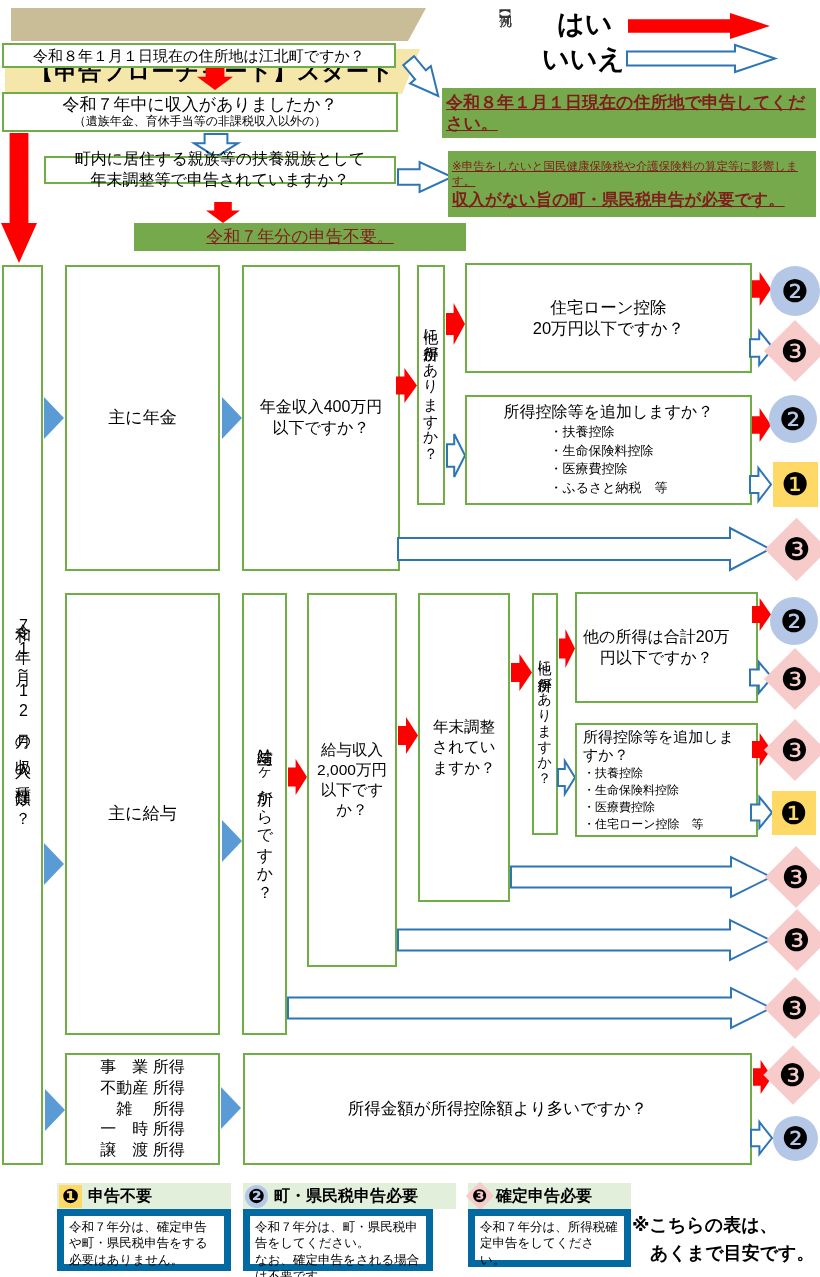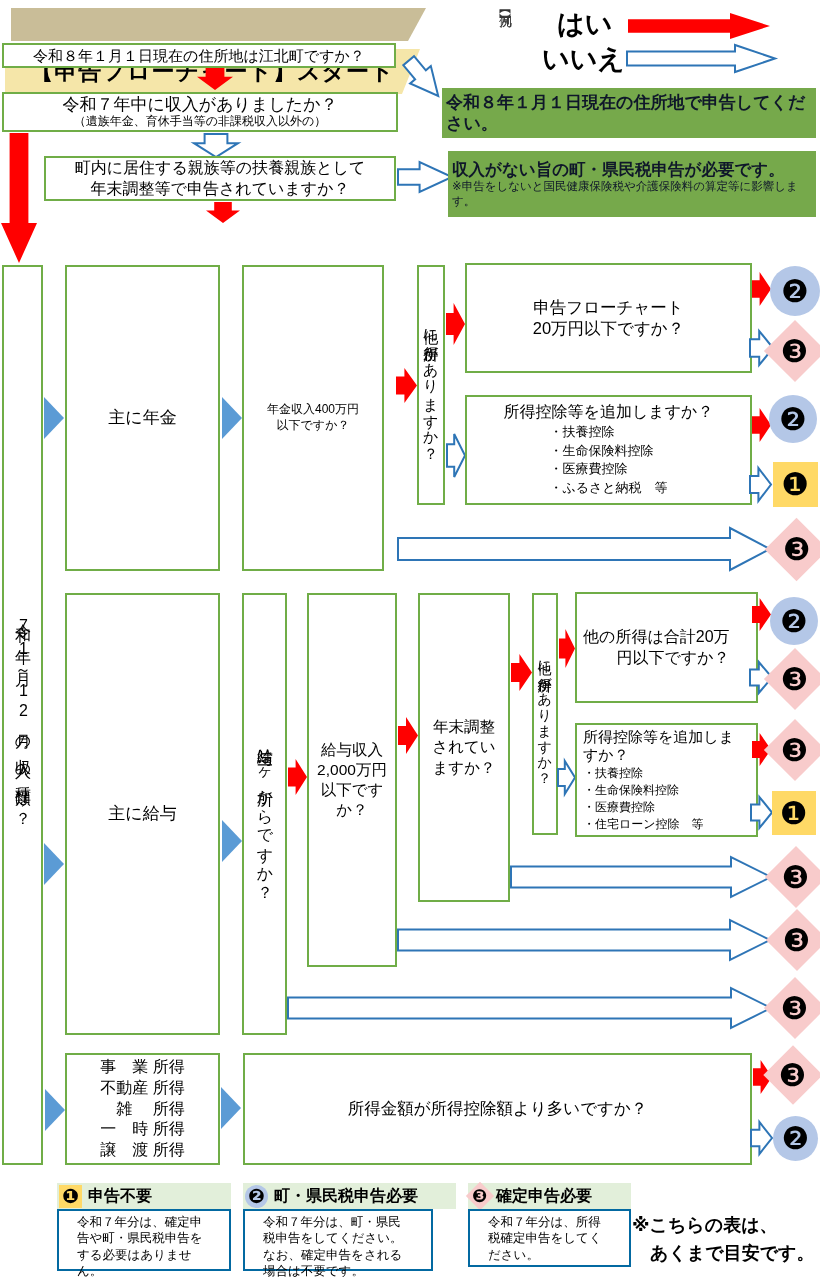--- a/index.html
+++ b/index.html
@@ -1,44 +1,44 @@
 <!DOCTYPE html>
 <html><head>
 <meta charset="utf-8">
 <style>
   html,body{margin:0;padding:0;background:#fff;}
   #canvas{position:relative;width:820px;height:1277px;background:#fff;overflow:hidden;
     font-family:"Liberation Sans","DejaVu Sans",sans-serif;color:#000;}
   .abs{position:absolute;box-sizing:border-box;}
   .gbox{position:absolute;box-sizing:border-box;border:2px solid #70AD47;background:#fff;
     display:flex;align-items:center;justify-content:center;text-align:center;line-height:1.3;}
-  .gfill{position:absolute;box-sizing:border-box;background:#76A94B;color:#0f172a;
-    display:flex;align-items:center;justify-content:center;text-align:center;line-height:1.25;}
+  .gfill{position:absolute;box-sizing:border-box;background:#76A94B;color:#7f1d1d;
+    display:flex;align-items:center;justify-content:center;text-align:center;line-height:1.25;text-decoration:underline;}
   .vert{writing-mode:vertical-rl;text-orientation:upright;}
   .pre{white-space:pre-line;}
   .arrow{position:absolute;}
   .arrow svg{display:block;overflow:visible;}
   .tri{position:absolute;width:0;height:0;border-top:21px solid transparent;
     border-bottom:21px solid transparent;border-left:20px solid #5B9BD5;}
   .badge{position:absolute;display:flex;align-items:center;justify-content:center;
     font-size:31px;color:#000;line-height:1;}
   .badge.circle{border-radius:50%;background:#B4C7E7;}
   .badge.diamond{background:#F8CBCB;transform:rotate(45deg);}
   .badge.diamond>span{transform:rotate(-45deg);display:block;}
   .badge.square{background:#FFD966;}
   .badge.sm{position:static;width:23px;height:23px;font-size:20px;flex:0 0 auto;}
   .banner{position:absolute;background:#F5E6A9;display:flex;align-items:center;justify-content:center;
     clip-path:polygon(0 0,100% 0,calc(100% - 18px) 100%,0 100%);
     font-size:23px;font-weight:bold;letter-spacing:1px;}
   .banner-shadow{position:absolute;background:#C9BD98;
     clip-path:polygon(0 0,100% 0,calc(100% - 18px) 100%,0 100%);}
   .lg-head{position:absolute;box-sizing:border-box;background:#E2EFDA;display:flex;align-items:center;
     gap:6px;padding-left:2px;font-size:16px;font-weight:bold;}
-  .lg-body{position:absolute;box-sizing:border-box;border:2px solid #0369a1;background:#fff;
-    font-size:12.5px;line-height:1.3;padding:3px 18px;text-align:left;}
+  .lg-body{position:absolute;box-sizing:border-box;border:7px solid #0369a1;background:#fff;
+    font-size:12.5px;line-height:1.3;padding:3px 5px;text-align:left;}
   .bullets{font-size:13px;text-align:left;line-height:1.45;}
   .note{position:absolute;font-size:18px;font-weight:bold;line-height:1.55;white-space:pre-line;}
 </style>
 </head>
 <body>
 
 <div id="canvas">
 
   <div class="banner-shadow" style="left:11px;top:8px;width:415px;height:33px;"></div>
   <div class="banner" style="left:5px;top:3px;width:415px;height:45px;margin-top:46px;">【申告フローチャート】スタート</div>
@@ -79,57 +79,58 @@
       <svg width="36" height="130" viewBox="0 0 36 130">
         <polygon points="8.6,0.0 8.6,90.0 0.0,90.0 18.0,130.0 36.0,90.0 27.4,90.0 27.4,0.0" fill="#FF0000"></polygon>
       </svg>
     </div>
   <div class="arrow" style="left:194px;top:134px;width:44px;height:23px;">
       <svg width="44" height="23" viewBox="0 0 44 23">
         <polygon points="10.6,0.0 10.6,9.2 0.0,9.2 22.0,23.0 44.0,9.2 33.4,9.2 33.4,0.0" fill="#fff" stroke="#2E75B6" stroke-width="2" stroke-linejoin="miter"></polygon>
       </svg>
     </div>
 
-  <div class="gbox pre" style="left:44px;top:156px;width:352px;height:45px;font-size:16px;">町内に居住する親族等の扶養親族として
+  <div class="gbox pre" style="left:44px;top:156px;width:352px;height:28px;font-size:16px;">町内に居住する親族等の扶養親族として
 年末調整等で申告されていますか？</div>
   <div class="arrow" style="left:398px;top:162px;width:54px;height:30px;">
       <svg width="54" height="30" viewBox="0 0 54 30">
         <polygon points="0.0,7.2 21.6,7.2 21.6,0.0 54.0,15.0 21.6,30.0 21.6,22.8 0.0,22.8" fill="#fff" stroke="#2E75B6" stroke-width="2" stroke-linejoin="miter"></polygon>
       </svg>
     </div>
   <div class="gfill" style="left:448px;top:151px;width:368px;height:66px;flex-direction:column;align-items:flex-start;text-align:left;padding:2px 4px;">
+    <div style="font-size:11.5px;line-height:1.3;">※申告をしないと国民健康保険税や介護保険料の算定等に影響します。</div>
     <div style="font-size:16.5px;font-weight:bold;">収入がない旨の町・県民税申告が必要です。</div>
-    <div style="font-size:11.5px;line-height:1.3;">※申告をしないと国民健康保険税や介護保険料の算定等に影響します。</div>
   </div>
   <div class="arrow" style="left:206px;top:202px;width:34px;height:21px;">
       <svg width="34" height="21" viewBox="0 0 34 21">
         <polygon points="8.2,0.0 8.2,8.4 0.0,8.4 17.0,21.0 34.0,8.4 25.8,8.4 25.8,0.0" fill="#FF0000"></polygon>
       </svg>
     </div>
+  <div class="gfill" style="left:134px;top:223px;width:332px;height:28px;font-size:17px;">令和７年分の申告不要。</div>
 
   <div class="gbox vert" style="left:2px;top:265px;width:41px;height:900px;font-size:16px;letter-spacing:3px;">令和7年1月～12月の収入の種類は？</div>
 
   <div class="tri" style="left:44px;top:397px;"></div>
   <div class="gbox" style="left:65px;top:265px;width:155px;height:306px;font-size:17px;">主に年金</div>
   <div class="tri" style="left:222px;top:397px;"></div>
-  <div class="gbox pre" style="left:242px;top:265px;width:142px;height:306px;font-size:12px;">年金収入400万円
+  <div class="gbox pre" style="left:242px;top:265px;width:158px;height:306px;font-size:16px;">年金収入400万円
 以下ですか？</div>
   <div class="arrow" style="left:396px;top:368px;width:21px;height:35px;">
       <svg width="21" height="35" viewBox="0 0 21 35">
         <polygon points="0.0,8.4 8.4,8.4 8.4,0.0 21.0,17.5 8.4,35.0 8.4,26.6 0.0,26.6" fill="#FF0000"></polygon>
       </svg>
     </div>
   <div class="gbox vert" style="left:417px;top:265px;width:28px;height:240px;font-size:15px;">他に所得がありますか？</div>
 
   <div class="arrow" style="left:446px;top:303px;width:19px;height:42px;">
       <svg width="19" height="42" viewBox="0 0 19 42">
         <polygon points="0.0,10.1 7.6,10.1 7.6,0.0 19.0,21.0 7.6,42.0 7.6,31.9 0.0,31.9" fill="#FF0000"></polygon>
       </svg>
     </div>
-  <div class="gbox pre" style="left:465px;top:263px;width:287px;height:110px;font-size:16.5px;">申告フローチャート
+  <div class="gbox pre" style="left:465px;top:263px;width:287px;height:110px;font-size:16.5px;">住宅ローン控除
 20万円以下ですか？</div>
   <div class="arrow" style="left:752px;top:272px;width:19px;height:34px;">
       <svg width="19" height="34" viewBox="0 0 19 34">
         <polygon points="0.0,8.2 7.6,8.2 7.6,0.0 19.0,17.0 7.6,34.0 7.6,25.8 0.0,25.8" fill="#FF0000"></polygon>
       </svg>
     </div>
   <div class="badge circle" style="left:770px;top:266px;width:50px;height:50px;">
       <span>❷</span>
     </div>
   <div class="arrow" style="left:750px;top:331px;width:23px;height:34px;">
@@ -207,21 +208,21 @@
         <polygon points="0.0,8.9 8.4,8.9 8.4,0.0 21.0,18.5 8.4,37.0 8.4,28.1 0.0,28.1" fill="#FF0000"></polygon>
       </svg>
     </div>
   <div class="gbox vert" style="left:532px;top:593px;width:26px;height:242px;font-size:14px;">他に所得がありますか？</div>
 
   <div class="arrow" style="left:559px;top:629px;width:16px;height:39px;">
       <svg width="16" height="39" viewBox="0 0 16 39">
         <polygon points="0.0,9.4 6.4,9.4 6.4,0.0 16.0,19.5 6.4,39.0 6.4,29.6 0.0,29.6" fill="#FF0000"></polygon>
       </svg>
     </div>
-  <div class="gbox pre" style="left:575px;top:592px;width:183px;height:111px;font-size:16px;justify-content:flex-start;text-align:right;padding:0 6px;">他の所得は合計20万
+  <div class="gbox pre" style="left:575px;top:592px;width:183px;height:111px;font-size:16px;justify-content:flex-start;text-align:center;padding:0 6px;">他の所得は合計20万
 円以下ですか？</div>
   <div class="arrow" style="left:752px;top:598px;width:19px;height:33px;">
       <svg width="19" height="33" viewBox="0 0 19 33">
         <polygon points="0.0,7.9 7.6,7.9 7.6,0.0 19.0,16.5 7.6,33.0 7.6,25.1 0.0,25.1" fill="#FF0000"></polygon>
       </svg>
     </div>
   <div class="badge circle" style="left:770px;top:597px;width:48px;height:48px;">
       <span>❷</span>
     </div>
   <div class="arrow" style="left:750px;top:662px;width:22px;height:31px;">

